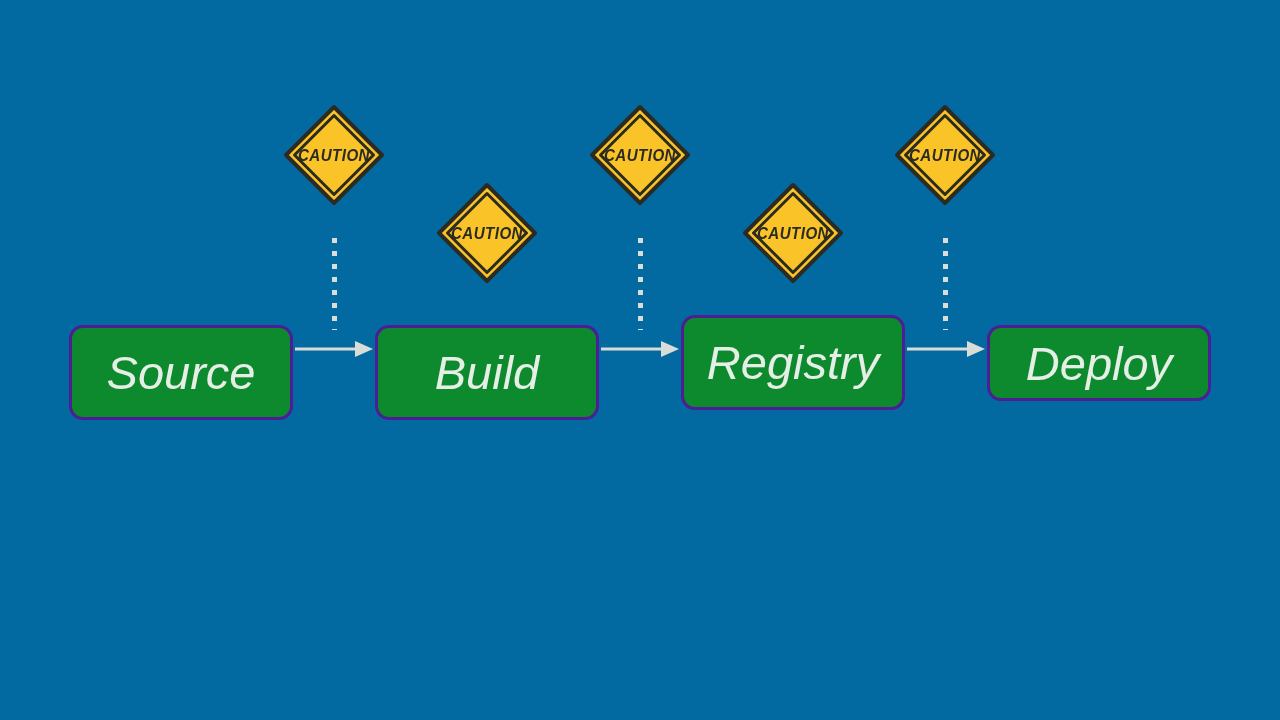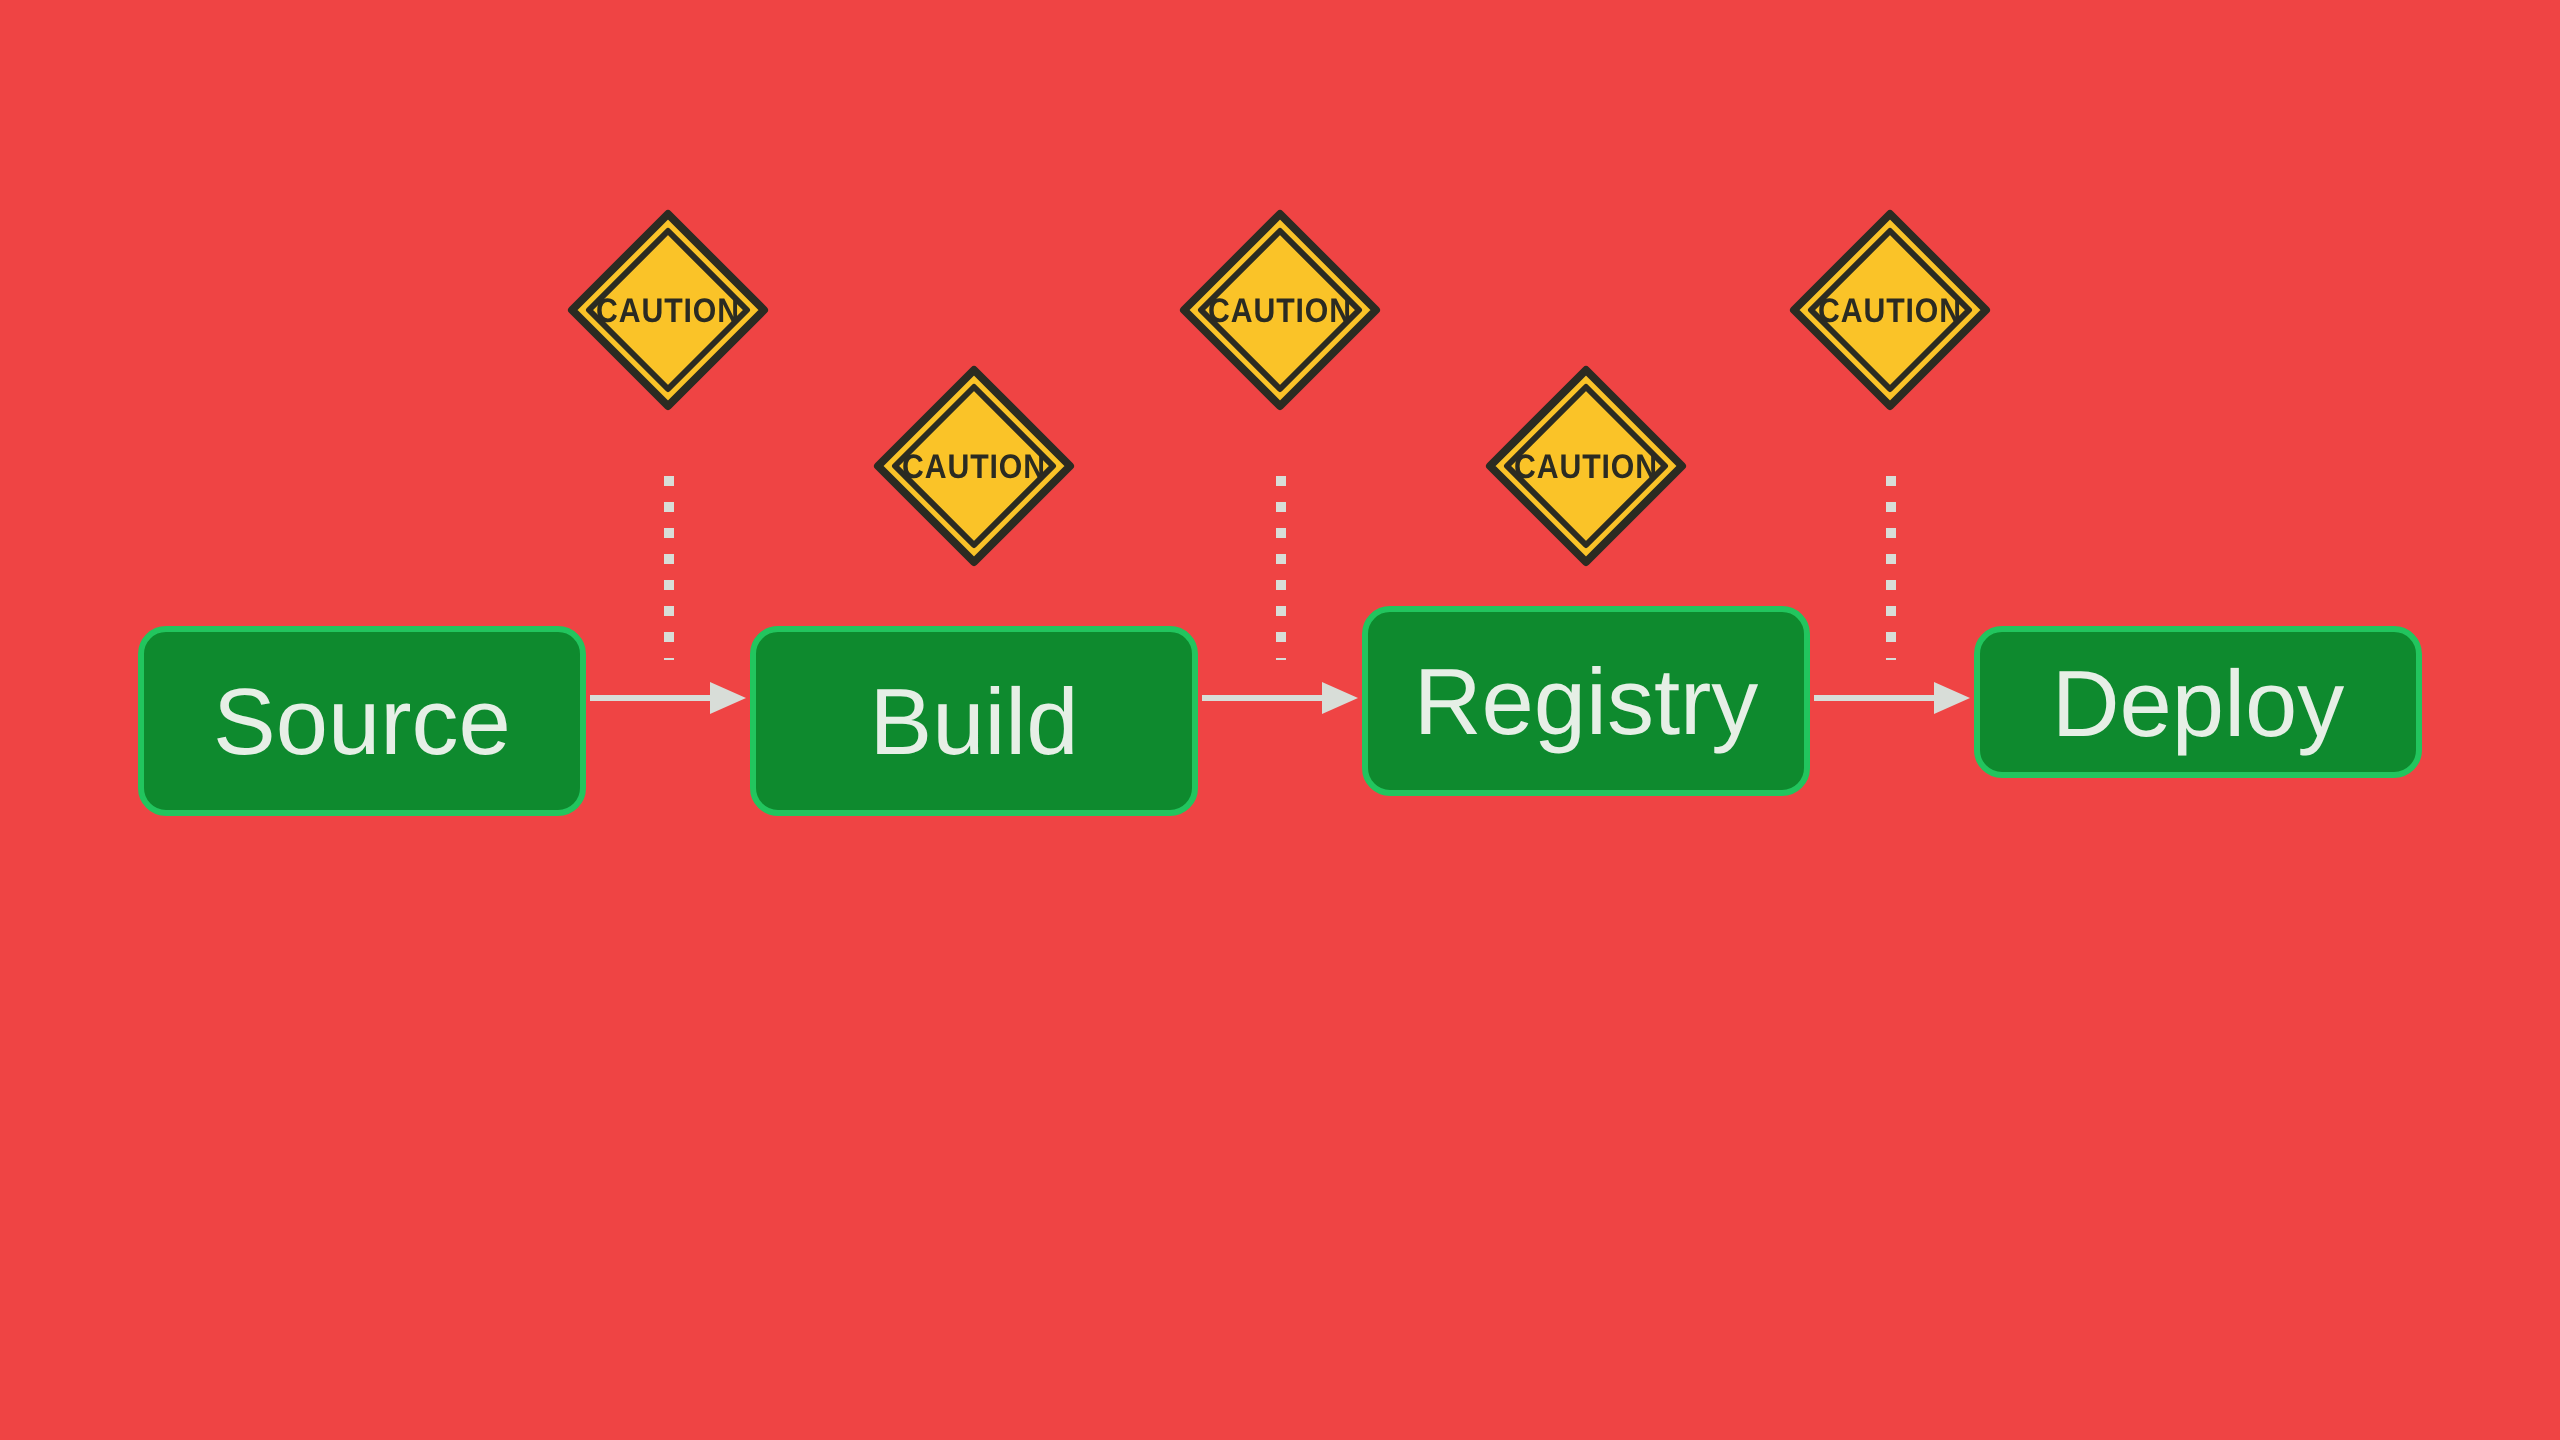--- a/index.html
+++ b/index.html
@@ -14,25 +14,26 @@
     background: #000000;
     overflow: hidden;
     font-family: "Liberation Sans", sans-serif;
   }
 
   
   .stage-box {
     position: absolute;
     box-sizing: border-box;
     background: #0E8A2E;
-    border: 3px solid #22c55e;
+    border: 3px solid #4c1d95;
     border-radius: 14px;
     display: flex;
     align-items: center;
     justify-content: center;
+    margin-top: 12px;
   }
   .stage-box-label {
     color: #E6EFE6;
     font-family: "Liberation Sans", sans-serif;
     font-size: 47px;
     font-weight: 400;
     letter-spacing: 0px;
     line-height: 1;
     white-space: nowrap;
   }
@@ -76,21 +77,21 @@
     font-family: "Liberation Sans", sans-serif;
     font-size: 53px;
     font-weight: 700;
     white-space: nowrap;
     letter-spacing: -0.5px;
   }
 </style>
 </head>
 <body>
 
-<div id="stage" style="width: 1280px; height: 720px; background: #ef4444;">
+<div id="stage" style="width: 1280px; height: 720px; background: #0369a1; font-style: italic;">
 
   <div class="dotted-line" style="left: 332px; top: 238px; height: 92px;"></div>
   <div class="dotted-line" style="left: 638px; top: 238px; height: 92px;"></div>
   <div class="dotted-line" style="left: 943px; top: 238px; height: 92px;"></div>
 
   <div class="caution-sign" style="left: 282px; top: 103px;">
     <svg width="104" height="104" viewBox="0 0 104 104">
       <path d="M52 4 L100 52 L52 100 L4 52 Z" fill="#FAC328" stroke="#2B2B22" stroke-width="4" stroke-linejoin="round"></path>
       <path d="M52 12.5 L91.5 52 L52 91.5 L12.5 52 Z" fill="none" stroke="#2B2B22" stroke-width="3" stroke-linejoin="round"></path>
       <text class="caution-text" x="52" y="58" text-anchor="middle" textLength="72" lengthAdjust="spacingAndGlyphs">CAUTION</text>

